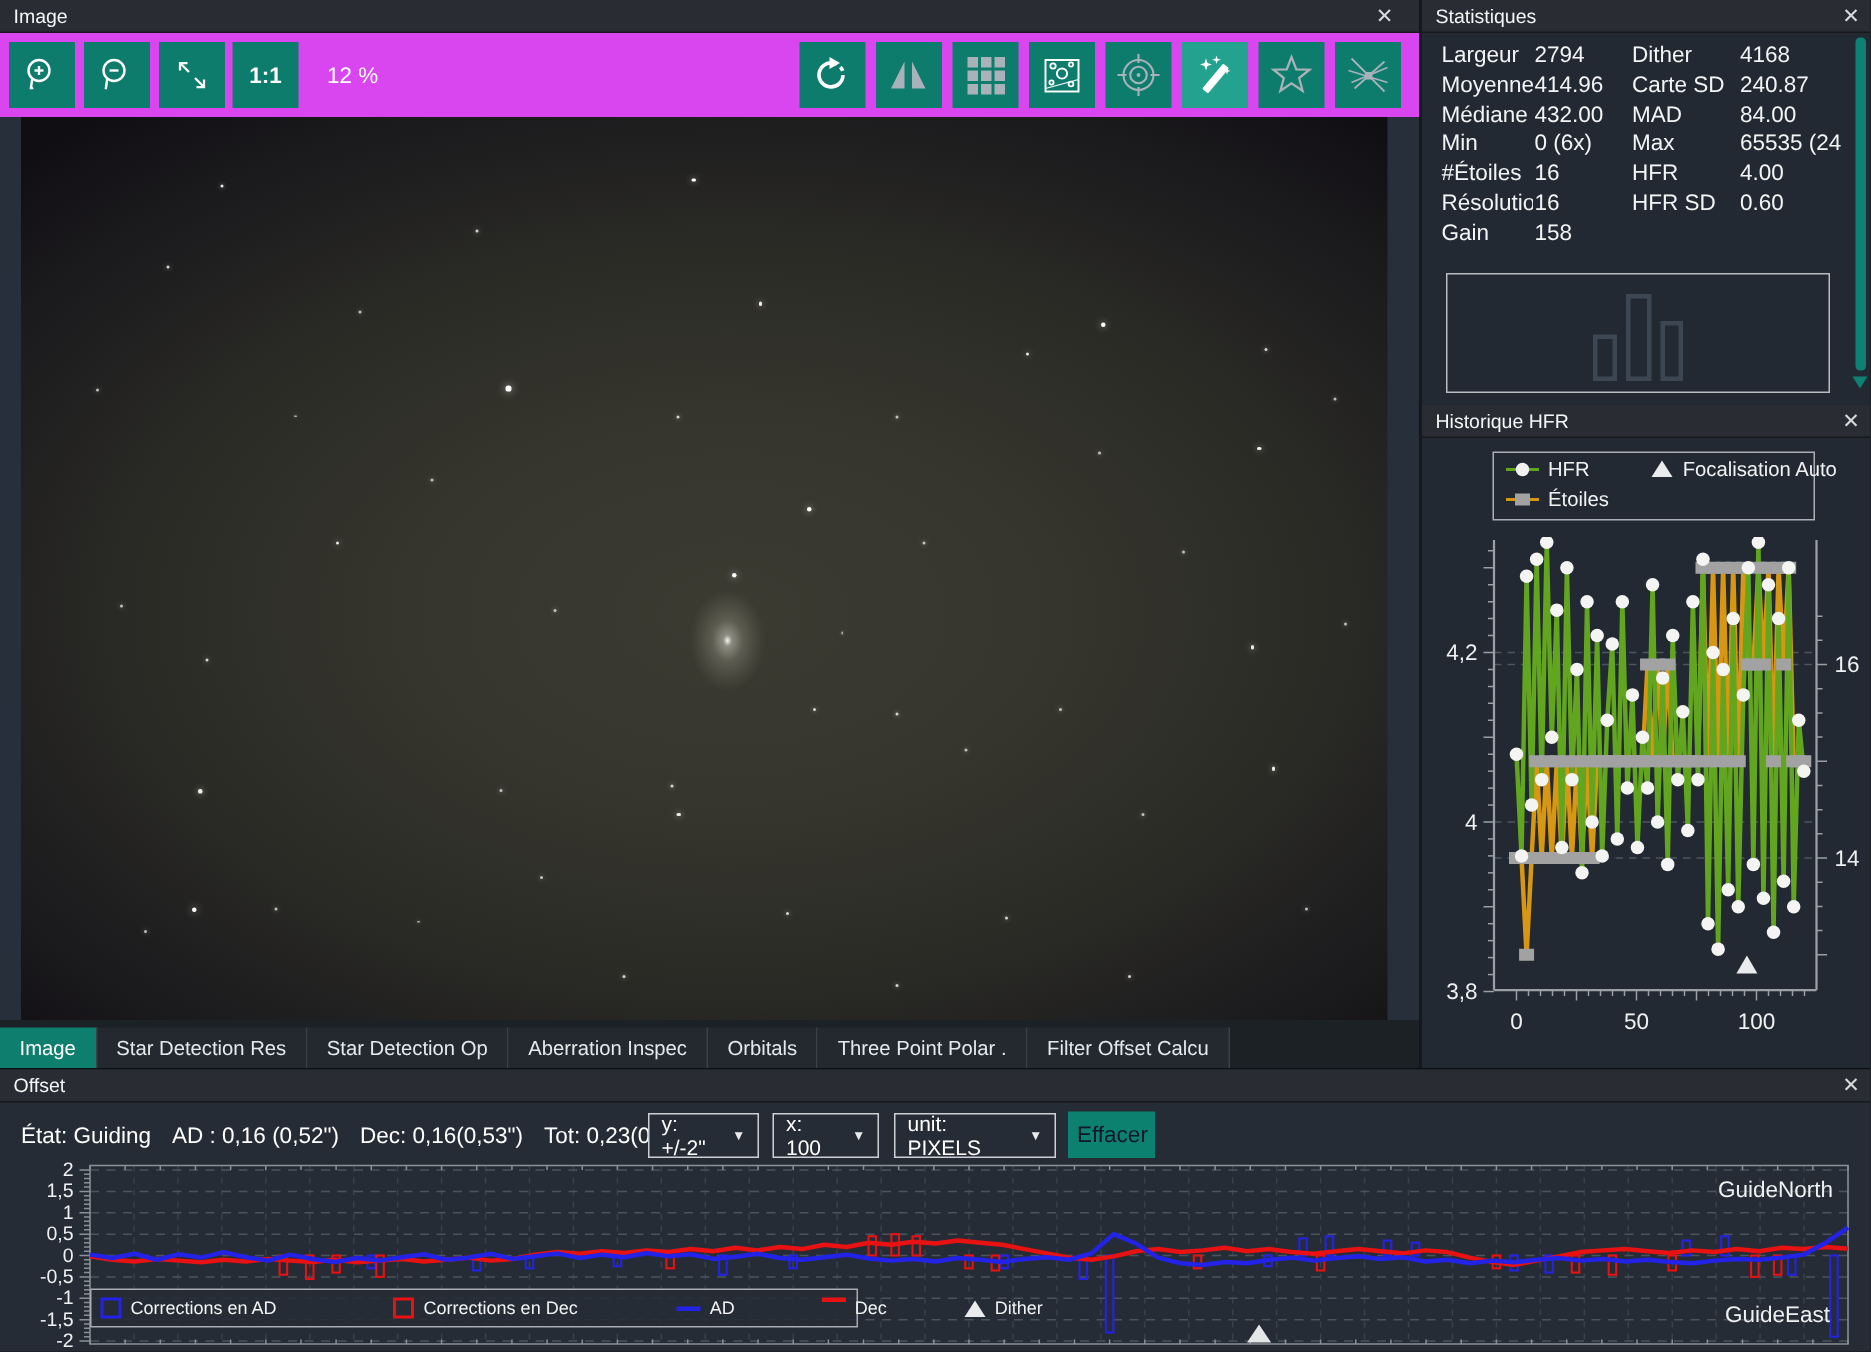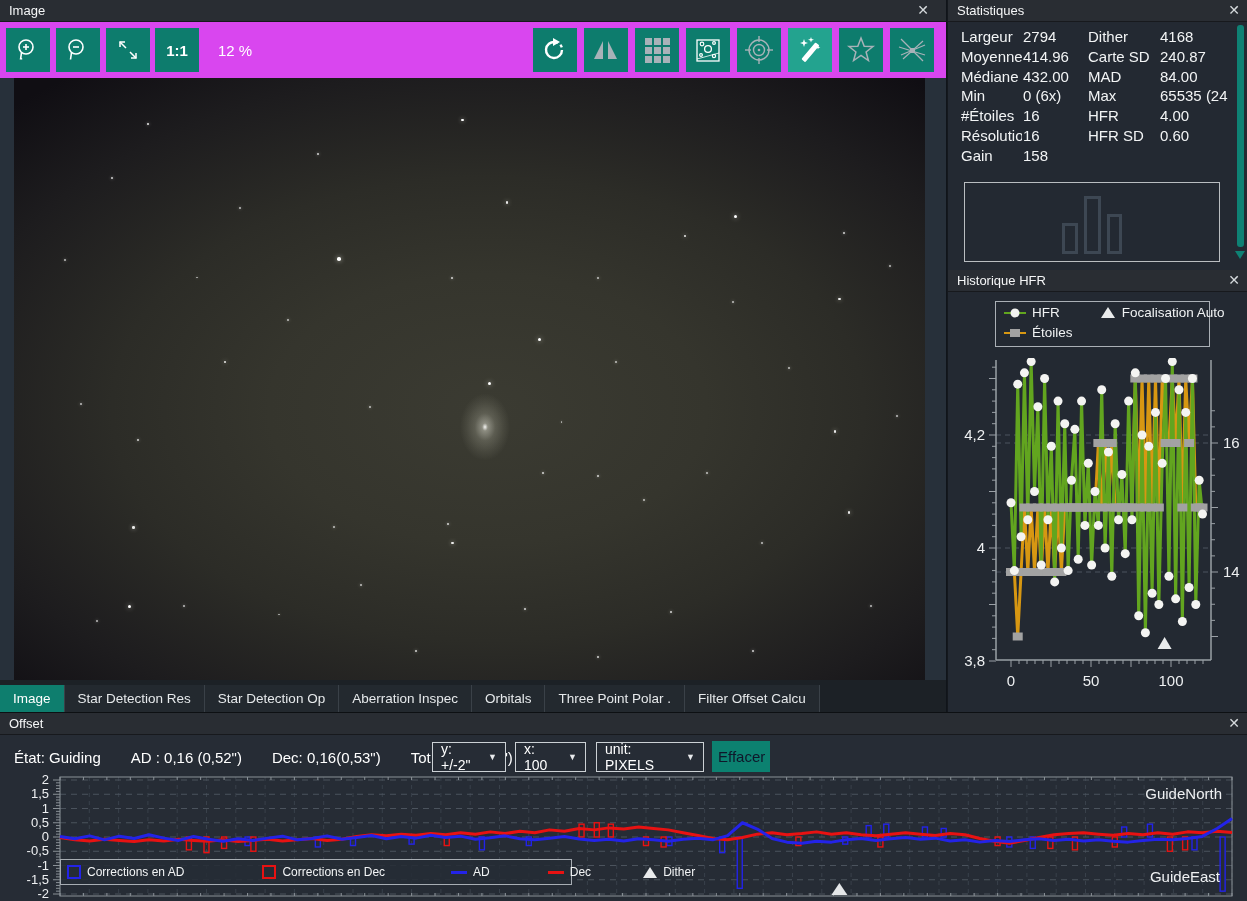--- a/index.html
+++ b/index.html
@@ -48,21 +48,21 @@
   #statScrollArrow{position:absolute;right:2px;top:251px;width:0;height:0;cursor:pointer;
       border-left:5px solid transparent;border-right:5px solid transparent;border-top:8px solid #0e8174;}
   
   #hfrPanel{left:948px;top:270px;width:299px;height:442px;background:#232932;}
   #hfrLegend{position:absolute;left:47px;top:31px;width:213px;height:44px;border:1px solid #aab0b6;
              font-size:13.5px;color:#f0f2f3;}
   .hLegRow{position:absolute;left:8px;display:flex;align-items:center;gap:6px;white-space:nowrap;}
   
   #guidePanel{left:0;top:712px;width:1247px;height:189px;background:#262c35;border-top:1px solid #0d1013;}
   #guideStatus{position:absolute;left:14px;top:29px;height:30px;display:flex;align-items:center;
-               gap:30px;font-size:15px;color:#fff;white-space:nowrap;}
+               gap:14px;font-size:15px;color:#fff;white-space:nowrap;}
   .dd{position:absolute;top:29px;height:30px;background:#262c35;border:1px solid #ccd1d5;
       display:flex;align-items:center;justify-content:space-between;padding:0 8px;font-size:14px;
       box-sizing:border-box;cursor:pointer;color:#fff;}
   .dd .arr{font-size:9px;margin-left:8px;color:#e8eaec;}
   #clearBtn{position:absolute;left:712px;top:28px;width:58px;height:31px;background:#0c8170;
       color:#0f172a;border:none;font-size:15px;cursor:pointer;font-family:"Liberation Sans",sans-serif;}
   #guideLegend{position:absolute;left:60px;top:146px;width:512px;height:26px;
       border:1px solid #a7adb3;background:rgba(38,44,53,0.88);display:flex;align-items:center;
       gap:18px;padding:0 6px;font-size:12px;box-sizing:border-box;white-space:nowrap;}
   .lgSq{display:inline-block;width:14px;height:14px;box-sizing:border-box;}
@@ -820,21 +820,21 @@
       <span>Corrections en AD</span>
     </span>
     <span style="display:flex;align-items:center;gap:6px;margin-left:60px;">
       <span class="lgSq" style="border:2px solid #e81212;"></span>
       <span>Corrections en Dec</span>
     </span>
     <span style="display:flex;align-items:center;gap:6px;margin-left:48px;">
       <span class="lgLine" style="background:#2323e8;"></span>
       <span>AD</span>
     </span>
-    <span style="display:flex;align-items:center;gap:6px;margin-left:40px;">
+    <span style="display:flex;gap:6px;margin-left:40px;">
       <span class="lgLine" style="background:#e81212;"></span>
       <span>Dec</span>
     </span>
     <span style="display:flex;align-items:center;gap:6px;margin-left:34px;">
       <span class="lgTri"></span>
       <span>Dither</span>
     </span>
   </div>
 </div>
 

